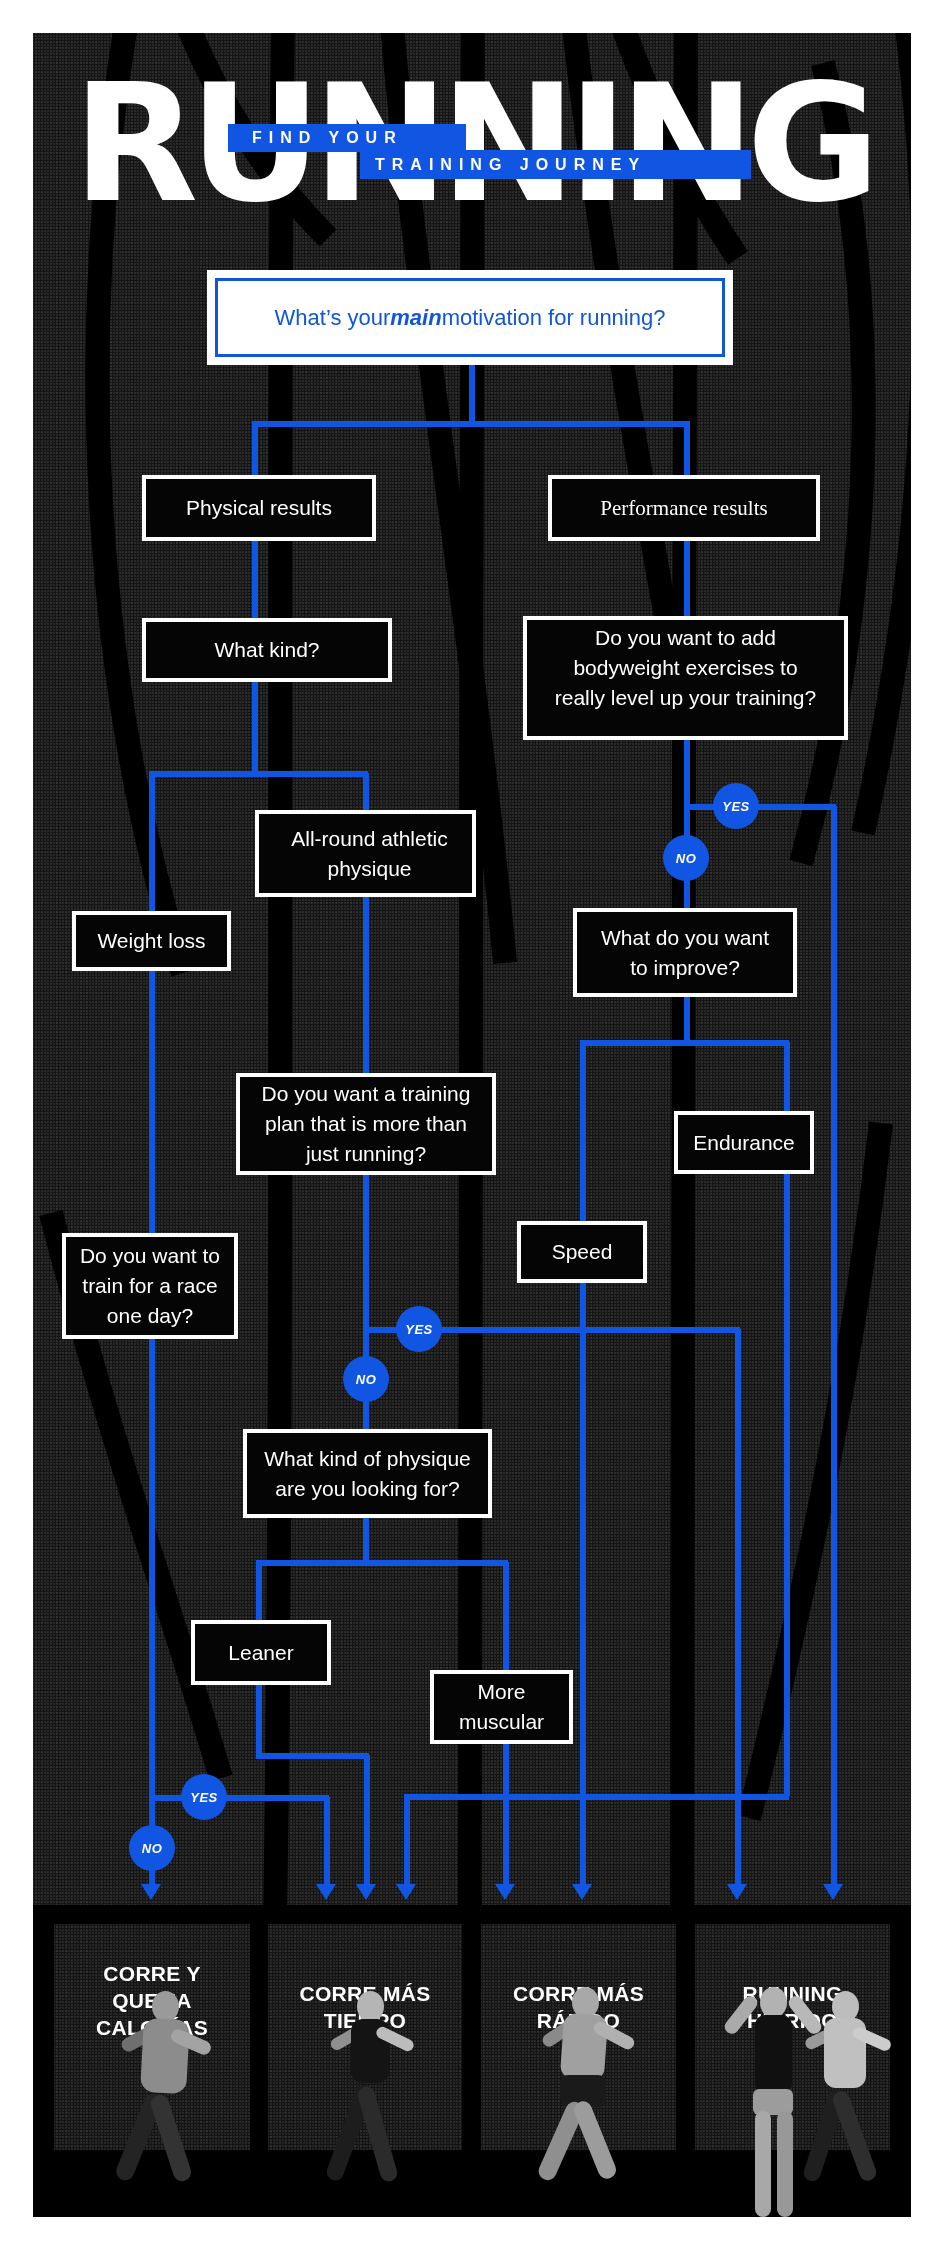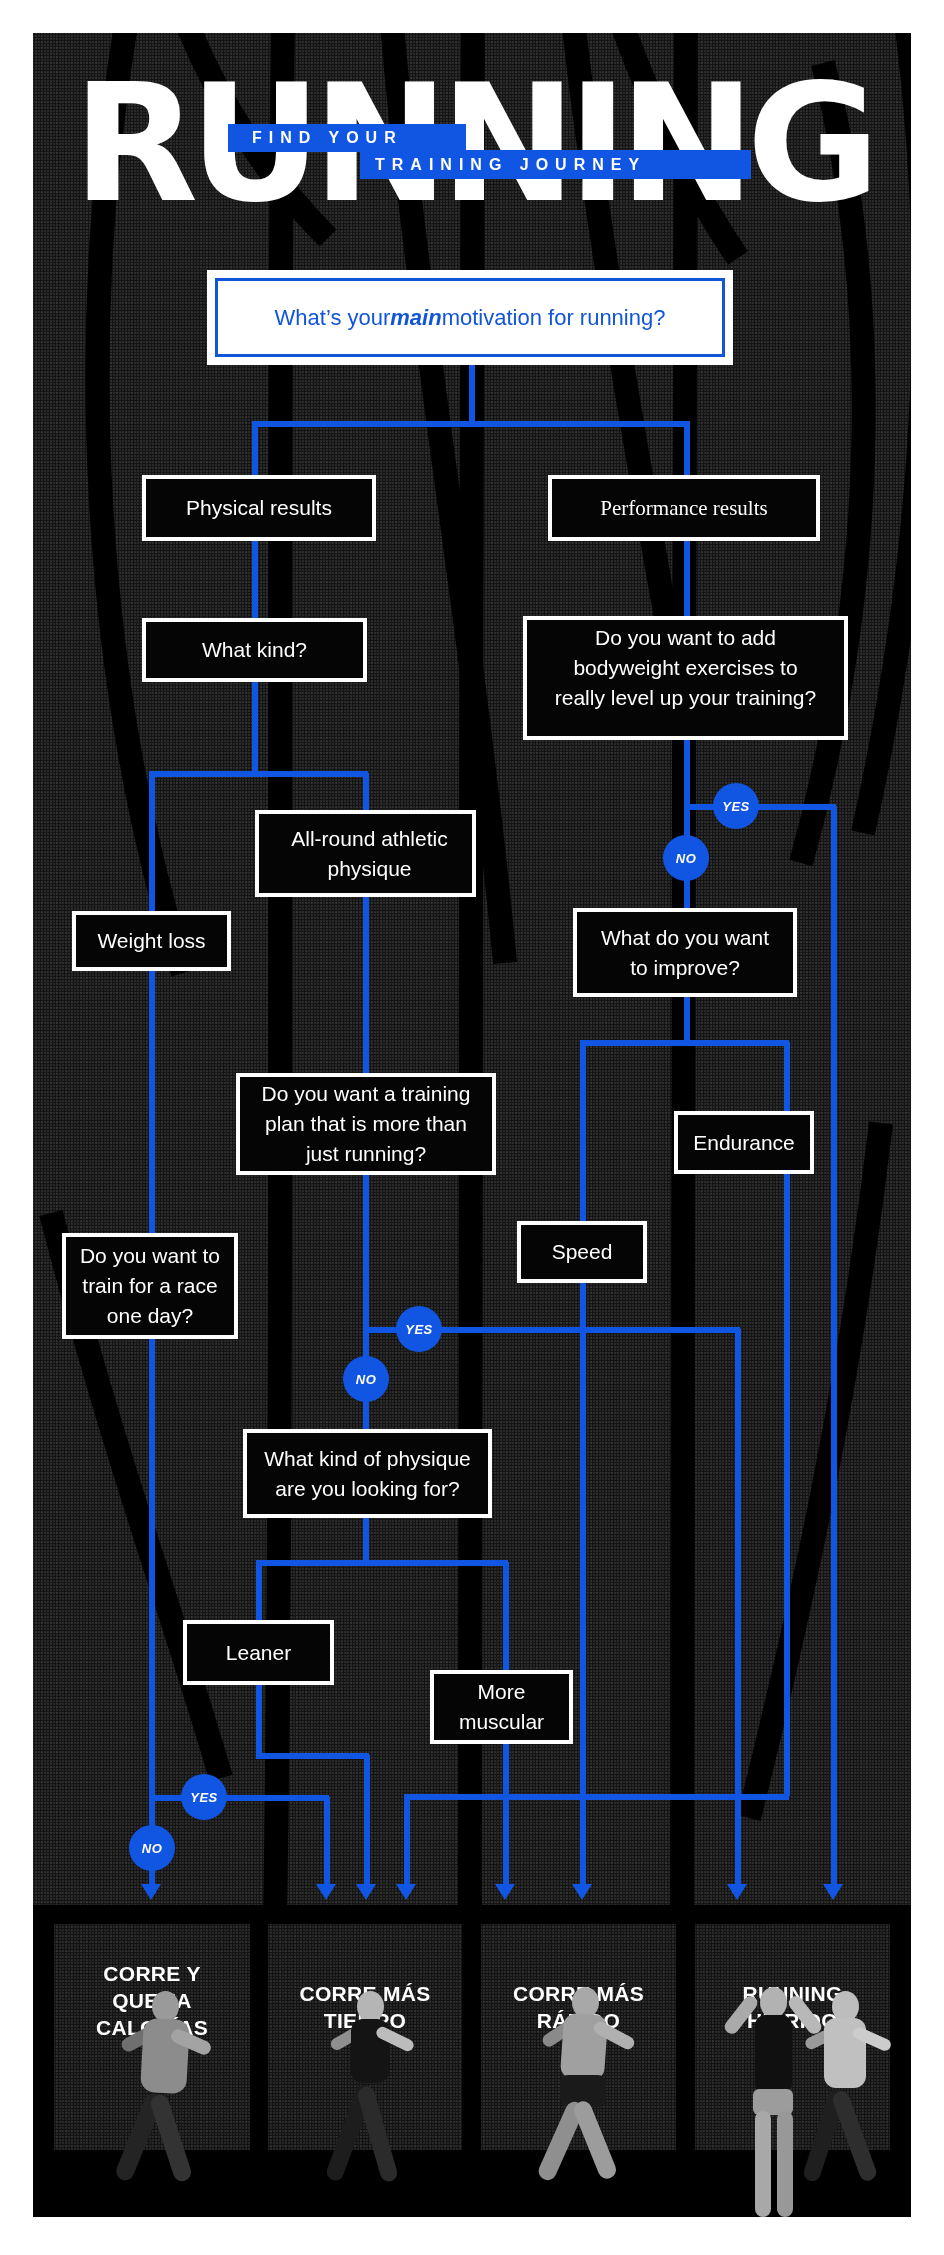--- a/index.html
+++ b/index.html
@@ -138,21 +138,21 @@
     <div class="arrow" style="left:539px;top:1851px;border-top-color:#1156E3;"></div>
     <div class="arrow" style="left:694px;top:1851px;border-top-color:#1156E3;"></div>
     <div class="arrow" style="left:790px;top:1851px;border-top-color:#1156E3;"></div>
 
     <div class="node" style="left:109px;top:442px;width:234px;height:66px;">
       <span>Physical results</span>
     </div>
     <div class="node" style="left:515px;top:442px;width:272px;height:66px;font-family:Liberation Serif, serif;">
       <span>Performance results</span>
     </div>
-    <div class="node" style="left:109px;top:585px;width:225px;height:64px;">
+    <div class="node" style="left:109px;top:585px;width:250px;height:64px;">
       <span>What kind?</span>
     </div>
     <div class="node" style="left:490px;top:583px;width:325px;height:124px;padding-bottom:20px;">
       <span>Do you want to add</span>
       <span>bodyweight exercises to</span>
       <span>really level up your training?</span>
     </div>
     <div class="node" style="left:222px;top:777px;width:221px;height:87px;padding-left:8px;">
       <span>All-round athletic</span>
       <span>physique</span>
@@ -177,21 +177,21 @@
       <span>train for a race</span>
       <span>one day?</span>
     </div>
     <div class="node" style="left:484px;top:1188px;width:130px;height:62px;">
       <span>Speed</span>
     </div>
     <div class="node" style="left:210px;top:1396px;width:249px;height:89px;">
       <span>What kind of physique</span>
       <span>are you looking for?</span>
     </div>
-    <div class="node" style="left:150px;top:1587px;width:151px;height:65px;">
+    <div class="node" style="left:158px;top:1587px;width:140px;height:65px;">
       <span>Leaner</span>
     </div>
     <div class="node" style="left:397px;top:1637px;width:143px;height:74px;">
       <span>More</span>
       <span>muscular</span>
     </div>
 
     <div class="decision" style="left:680px;top:750px;background:#1156E3;">
       <span>YES</span>
     </div>

